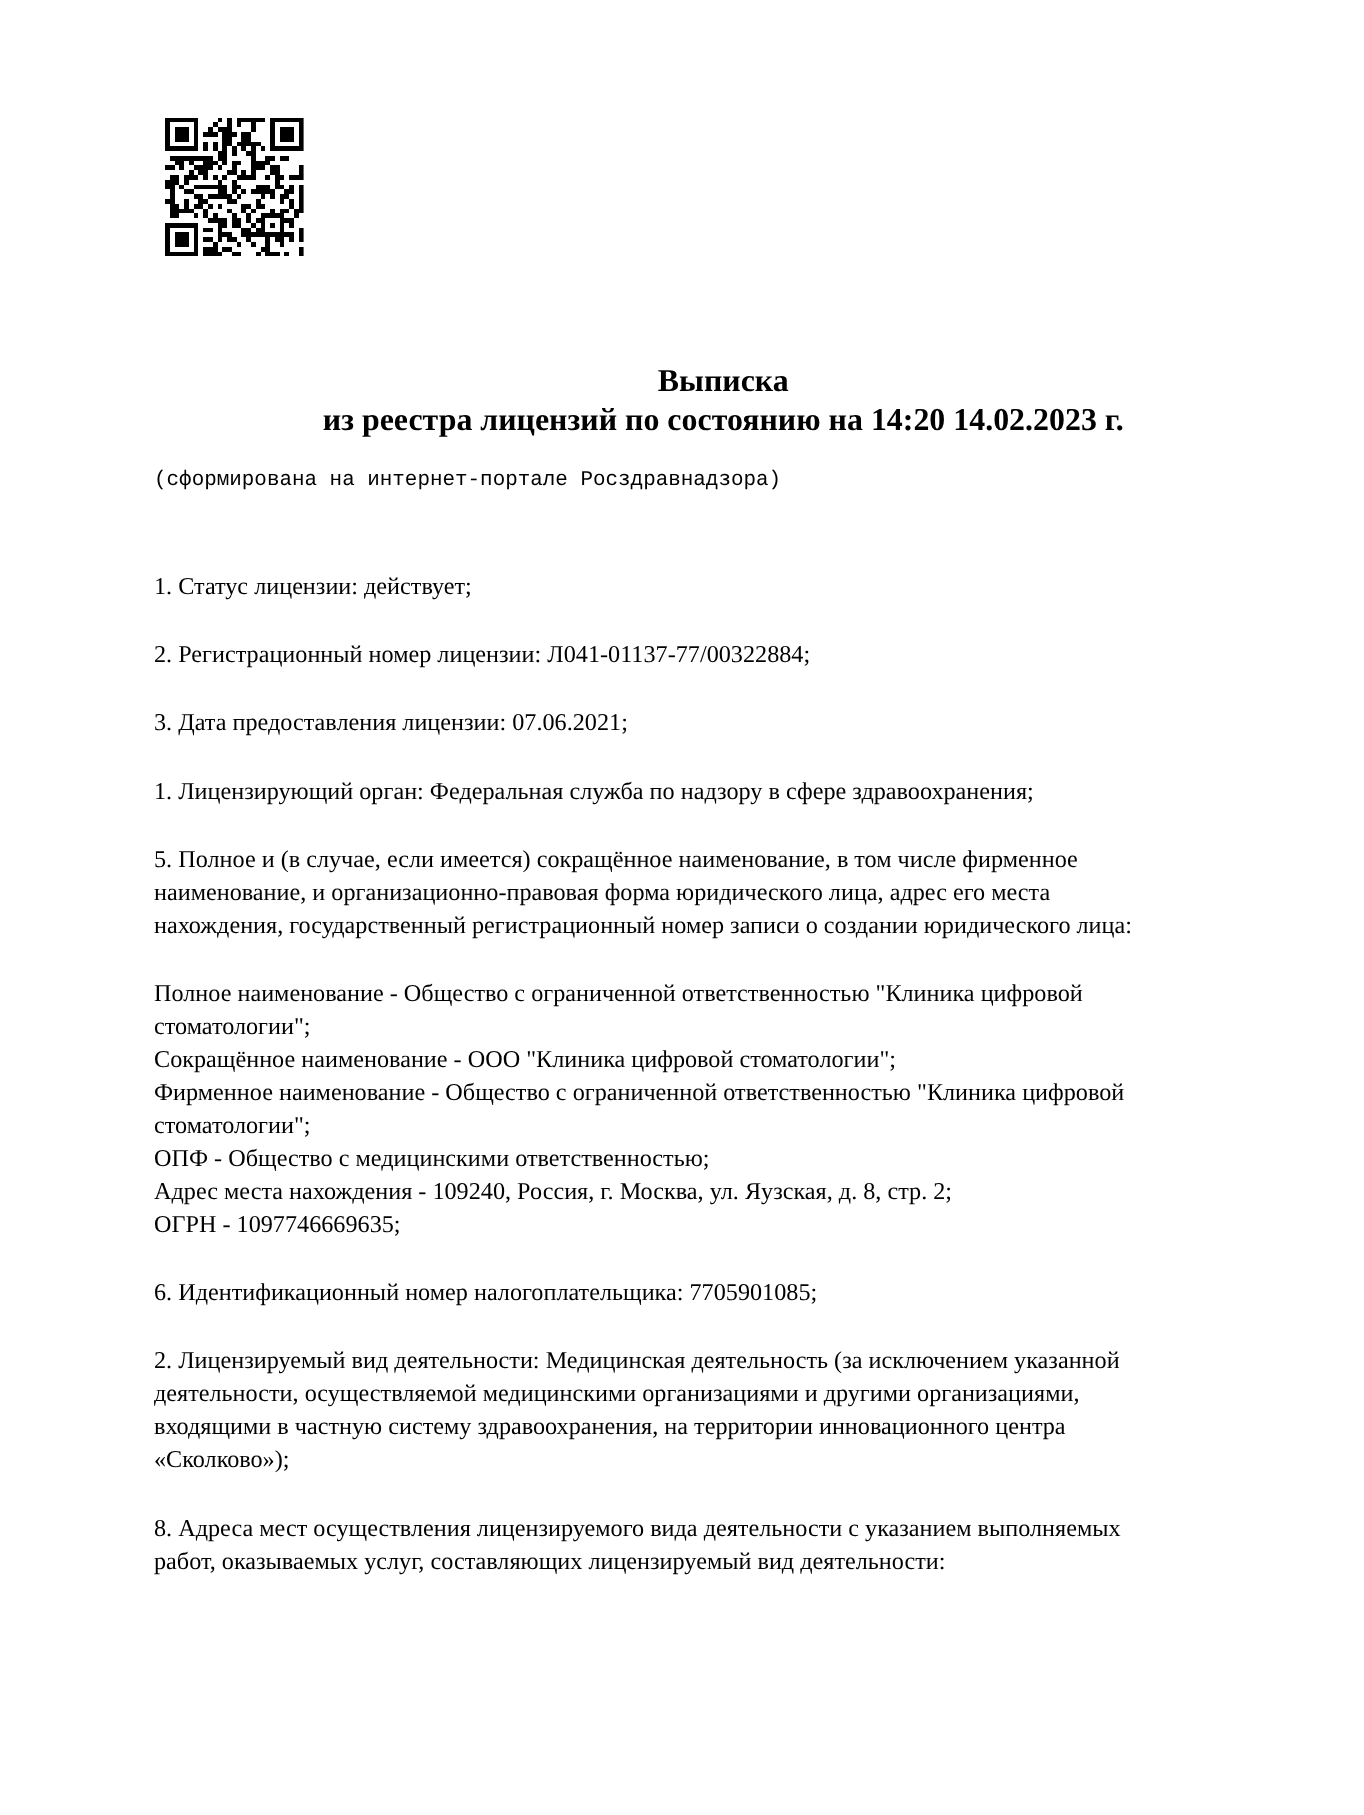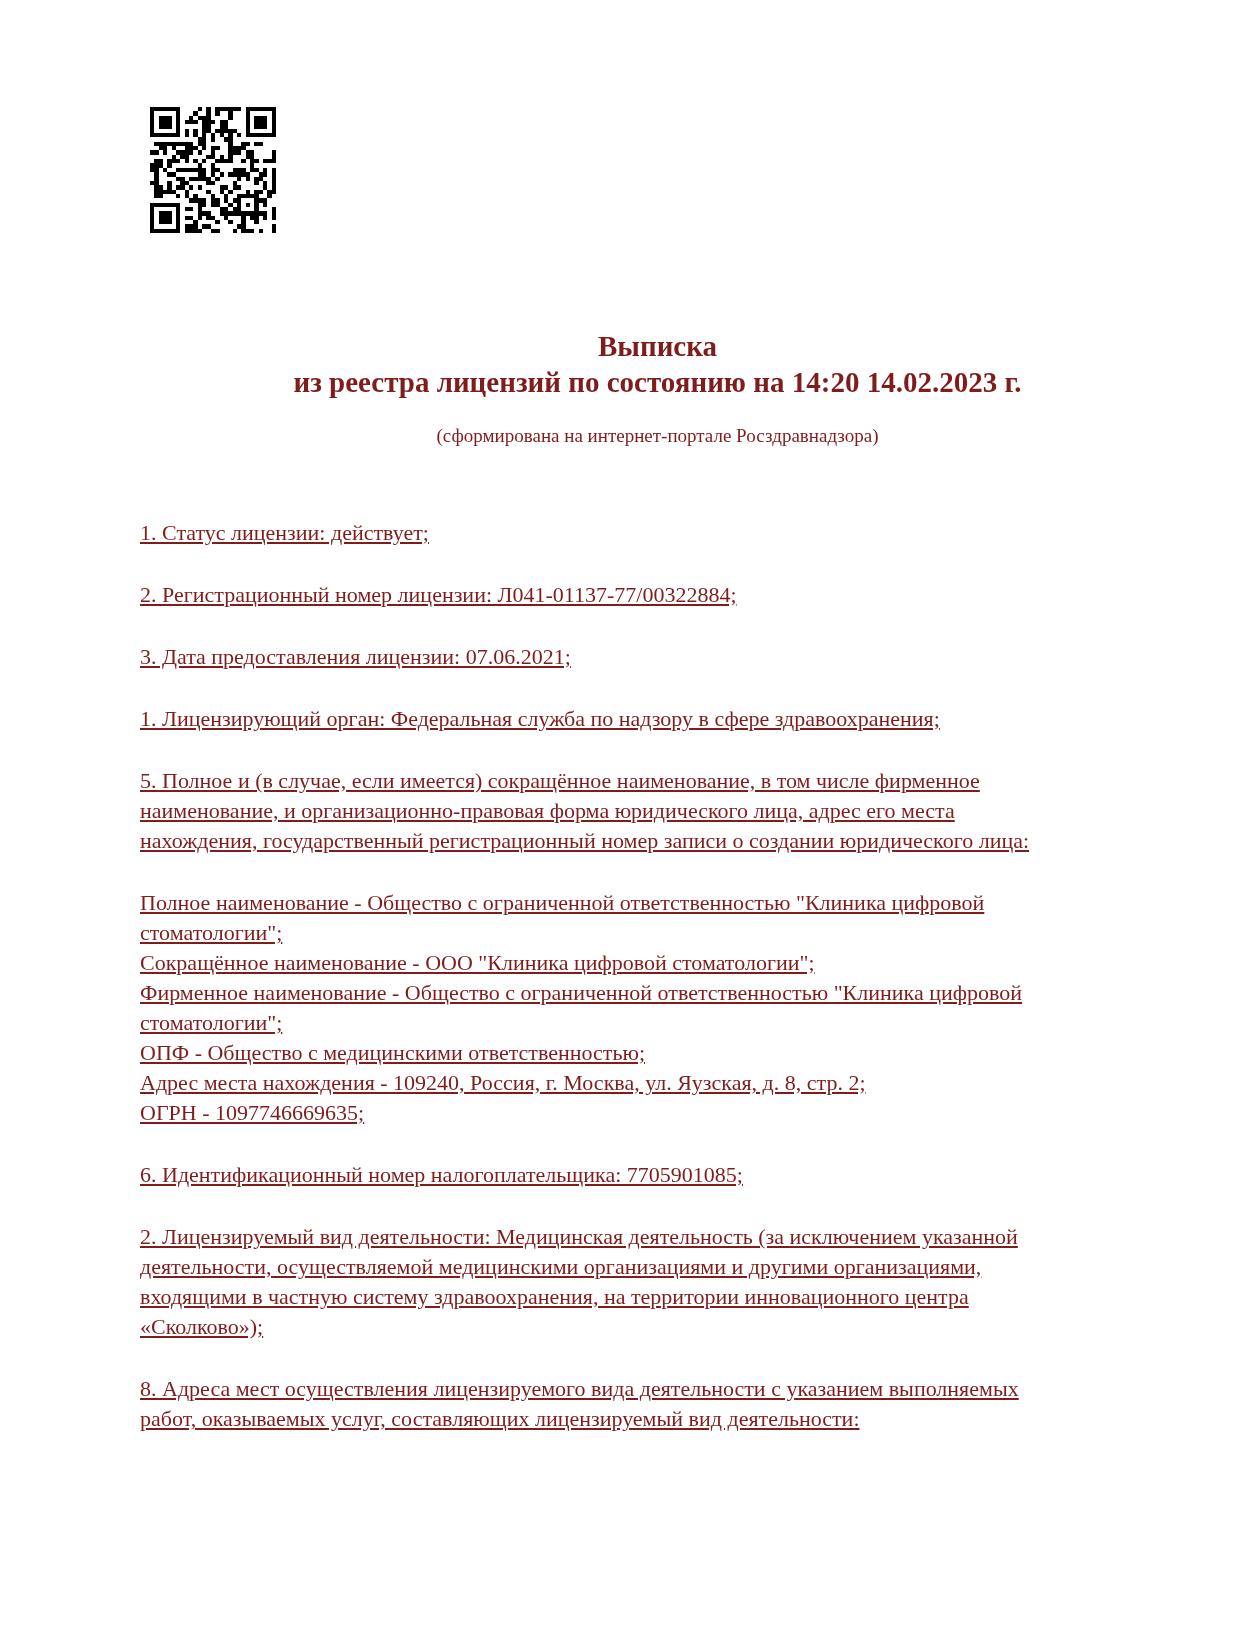--- a/index.html
+++ b/index.html
@@ -1,21 +1,21 @@
 <!DOCTYPE html>
 <html lang="ru"><head>
 <meta charset="utf-8">
 <style>
   html, body { margin: 0; padding: 0; background: #ffffff; }
   .page {
     position: relative;
     width: 1240px;
     height: 1650px;
     background: #ffffff;
-    color: #7f1d1d;
+    color: #000000;
     font-family: "Liberation Serif", "DejaVu Serif", serif;
     overflow: hidden;
   }
   .qr {
     position: absolute;
     left: 150px;
     top: 107px;
     width: 126px;
     height: 126px;
   }
@@ -27,33 +27,34 @@
     text-align: center;
     font-size: 29px;
     line-height: 36px;
     font-weight: bold;
   }
   .subtitle {
     position: absolute;
     left: 140px;
     top: 424px;
     width: 1035px;
-    text-align: center;
+    text-align: left;
     font-size: 19px;
     line-height: 24px;
+    font-family: Liberation Mono, monospace;
   }
   .doc-body {
     position: absolute;
     left: 140px;
     top: 518px;
     width: 1064px;
     font-size: 22px;
     line-height: 30px;
   }
-  .paragraph { margin: 0 0 32px 0; text-decoration: underline; }
+  .paragraph { margin: 0 0 32px 0; }
   .paragraph:last-child { margin-bottom: 15px; }
   .text-line { white-space: pre-wrap; }
 </style>
 </head>
 <body>
 
 <div class="page">
 
   <div class="qr" id="qr"><svg viewBox="0 0 29 29" width="126" height="126" shape-rendering="crispEdges">
         <rect width="29" height="29" fill="#ffffff"></rect>

